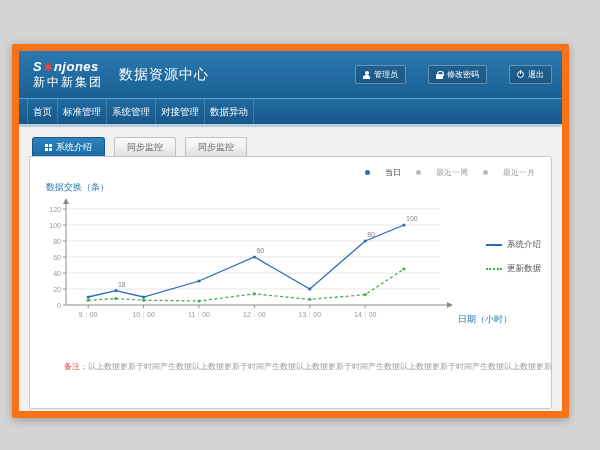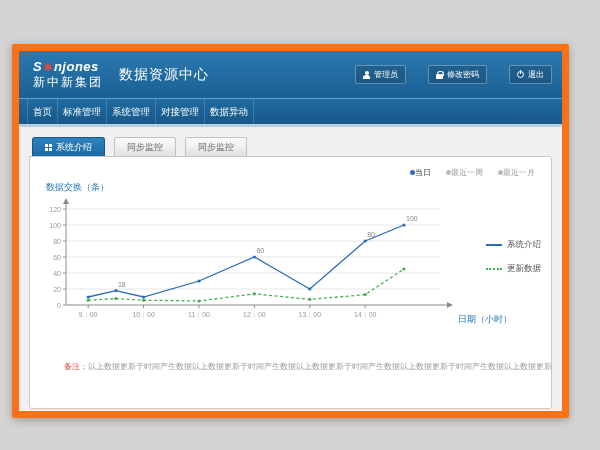--- a/index.html
+++ b/index.html
@@ -41,21 +41,21 @@
   .tabs{display:flex;gap:9px;margin-left:3px;height:19px;}
   .tab{font-size:9px;color:#666;text-decoration:none;cursor:pointer;display:flex;align-items:center;gap:4px;
        padding:0 12px;border-radius:3px 3px 0 0;background:linear-gradient(180deg,#fdfdfd,#e0e0e0);
        border:1px solid #c2c2c2;border-bottom:none;}
   .tab.active{background:linear-gradient(180deg,#2c82bd,#1c6ba6);color:#fff;border:1px solid #175а88;border:1px solid #175888;border-bottom:none;}
   .icon-grid{width:3px;height:3px;background:#fff;box-shadow:4px 0 0 #fff,0 4px 0 #fff,4px 4px 0 #fff;display:inline-block;margin:-4px 4px 0 0;}
 
   .panel{position:relative;height:253px;background:#fff;border:1px solid #c9c9c9;border-radius:0 3px 3px 3px;}
 
   .filters{position:absolute;top:10px;right:16px;display:flex;gap:15px;}
-  .filter{display:flex;align-items:center;gap:0;font-size:8px;color:#999;text-decoration:none;cursor:pointer;font-family:Liberation Mono, monospace;}
+  .filter{display:flex;align-items:center;gap:15px;font-size:8px;color:#999;text-decoration:none;cursor:pointer;font-family:Liberation Mono, monospace;}
   .filter.active{color:#444;}
   .dot{width:5px;height:5px;border-radius:50%;display:inline-block;background:#bbb;}
 
   .ylabel{position:absolute;left:16px;top:24px;font-size:9px;color:#1f72ae;}
   .xlabel{position:absolute;left:428px;top:156px;font-size:9px;color:#1f72ae;}
   #chart-svg{position:absolute;left:10px;top:38px;}
 
   .series-legend{position:absolute;left:456px;top:82px;display:flex;flex-direction:column;gap:12px;}
   .sl-item{display:flex;align-items:center;gap:5px;font-size:8.5px;color:#555;cursor:pointer;}
   .line-sample{display:inline-block;width:16px;height:0;}

